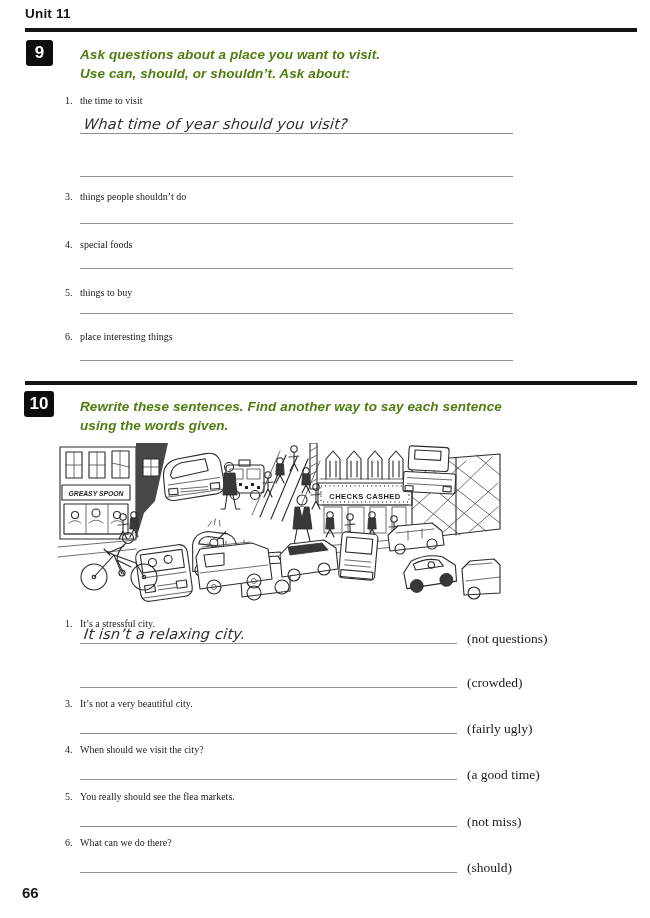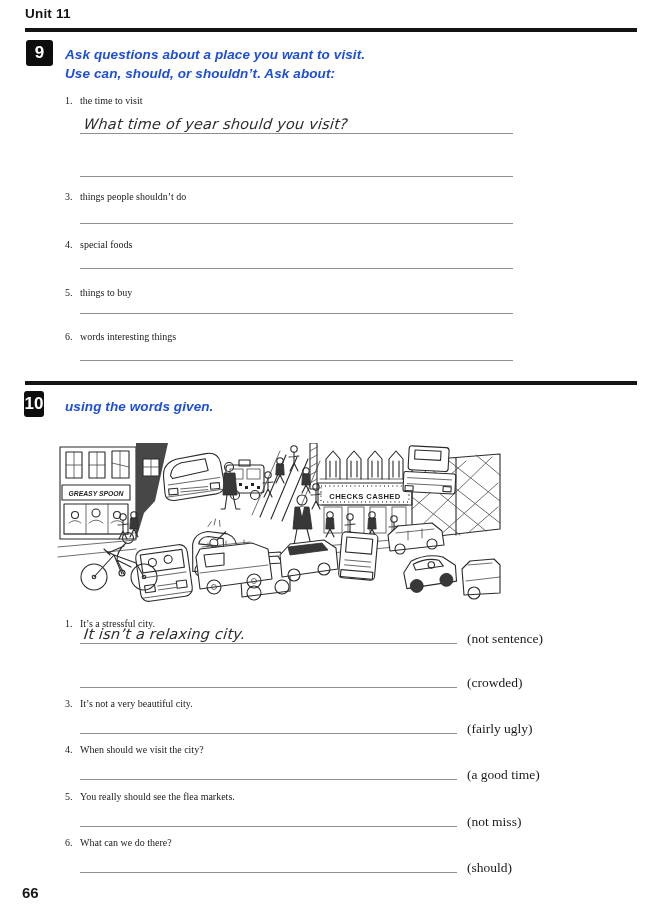--- a/index.html
+++ b/index.html
@@ -2,22 +2,22 @@
 <html><head>
 <meta charset="utf-8">
 <style>
   html,body{margin:0;padding:0;background:#ffffff;}
   .page{position:relative;width:650px;height:918px;background:#ffffff;color:#161616;
         font-family:"Liberation Serif",serif;overflow:hidden;text-decoration:underline;}
   .unit{position:absolute;left:25px;top:6px;font:700 13.5px "Liberation Sans",sans-serif;letter-spacing:.2px;}
   .rule{position:absolute;left:25px;width:612px;background:#141414;}
   .badge{position:absolute;background:#0d0d0d;color:#fff;font:700 17px "Liberation Sans",sans-serif;
          display:flex;align-items:center;justify-content:center;border-radius:3px;}
-  .instr{position:absolute;left:65px;font:italic 700 13.5px "Liberation Sans",sans-serif;
-         line-height:19px;letter-spacing:.1px;color:#1d4ed8;}
+  .instr{position:absolute;left:80px;font:italic 700 13.5px "Liberation Sans",sans-serif;
+         line-height:19px;letter-spacing:.1px;color:#4d7c0f;}
   .item{position:absolute;left:65px;font-size:10px;white-space:nowrap;color:#1a1a1a;}
   .item .num{display:inline-block;min-width:15px;}
   .blank{position:absolute;left:80px;height:24px;border-bottom:1.4px solid #8f8f8f;
          display:flex;align-items:flex-end;box-sizing:border-box;}
   .hand{font-family:"DejaVu Sans",sans-serif;font-style:italic;font-size:14.5px;color:#2c2c2c;
         transform:skewX(-6deg);transform-origin:left bottom;padding:0 0 1px 3px;letter-spacing:.2px;white-space:nowrap;}
   .hint{position:absolute;left:467px;font-size:13.5px;color:#1a1a1a;white-space:nowrap;}
   .pagenum{position:absolute;left:22px;top:884px;font:700 15px "Liberation Sans",sans-serif;}
   .illus{position:absolute;left:56px;top:443px;width:446px;height:162px;}
   svg{display:block;}
@@ -67,30 +67,31 @@
   </div>
 
   <div class="item" style="top:287px">
     <span class="num">5.</span><span>things to buy</span>
   </div>
   <div class="blank" style="top:290px;width:433px">
     <span class="hand"></span>
   </div>
 
   <div class="item" style="top:331px">
-    <span class="num">6.</span><span>words interesting things</span>
+    <span class="num">6.</span><span>place interesting things</span>
   </div>
   <div class="blank" style="top:337px;width:433px">
     <span class="hand"></span>
   </div>
 
   <div class="rule" style="top:381px;height:4px"></div>
 
-  <div class="badge" style="left:24px;top:391px;width:20px;height:26px">10</div>
+  <div class="badge" style="left:24px;top:391px;width:30px;height:26px">10</div>
   <div class="instr" style="top:397px">
+    <div>Rewrite these sentences. Find another way to say each sentence</div>
     <div>using the words given.</div>
   </div>
 
   <div class="illus">
   <svg viewBox="0 0 446 162" width="446" height="162">
     <defs>
       <g id="ped">
         <circle cx="0" cy="-14" r="3.2" class="ln"></circle>
         <path d="M0,-11 L0,0 M-5,-6 L5,-7 M0,0 L-4,8 M0,0 L4,8" class="ln"></path>
       </g>
@@ -308,21 +309,21 @@
     </g>
   </svg>
   </div>
 
   <div class="item" style="top:618px">
     <span class="num">1.</span><span>It’s a stressful city.</span>
   </div>
   <div class="blank" style="top:620px;width:377px">
     <span class="hand">It isn’t a relaxing city.</span>
   </div>
-  <div class="hint" style="top:631px">(not sentence)</div>
+  <div class="hint" style="top:631px">(not questions)</div>
 
   <div class="blank" style="top:664px;width:377px">
     <span class="hand"></span>
   </div>
   <div class="hint" style="top:675px">(crowded)</div>
 
   <div class="item" style="top:698px">
     <span class="num">3.</span><span>It’s not a very beautiful city.</span>
   </div>
   <div class="blank" style="top:710px;width:377px">

